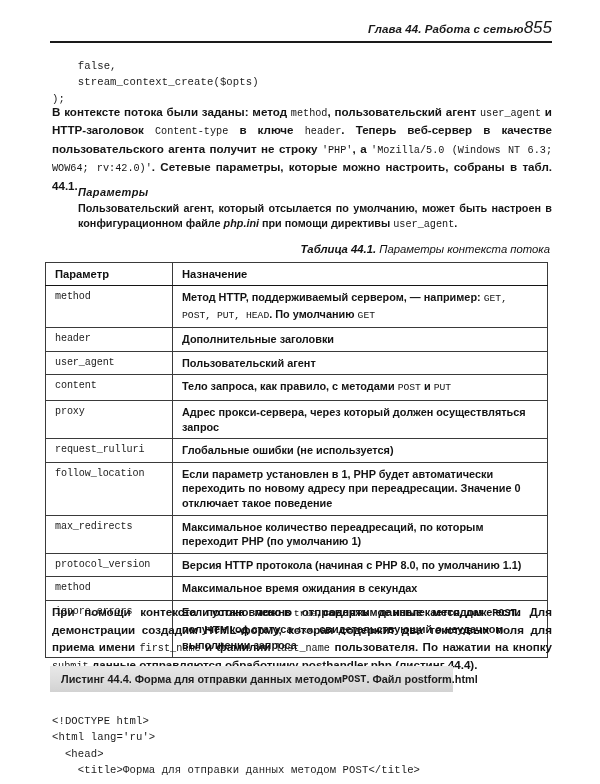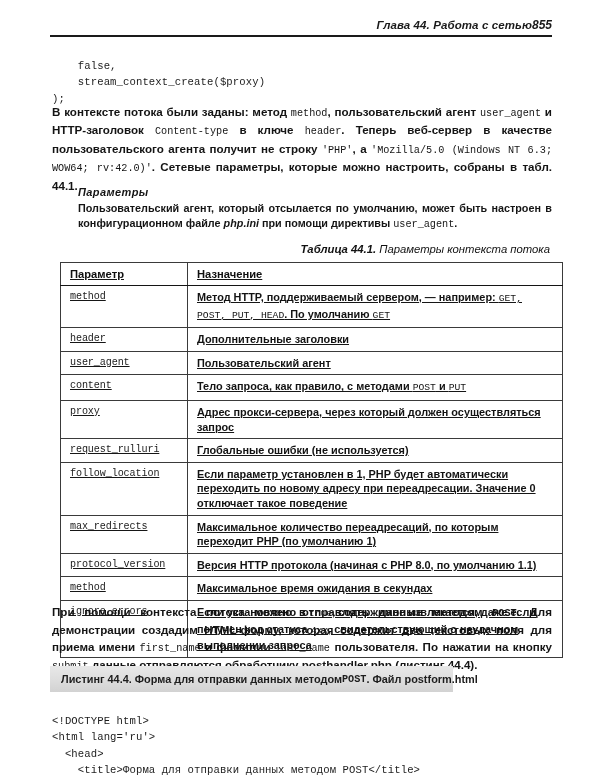--- a/index.html
+++ b/index.html
@@ -37,22 +37,22 @@
   }
   .running-head .chapter {
     font-style: italic;
     font-weight: bold;
     font-size: 11.5px;
     letter-spacing: 0.1px;
     color: #1a1a1a;
   }
   .running-head .folio {
     font-style: italic;
-    font-weight: bold;
-    font-size: 12px;
+    font-weight: normal;
+    font-size: 17px;
     color: #1a1a1a;
   }
 
   
   .code {
     font-family: "Liberation Mono", "DejaVu Sans Mono", monospace;
     font-size: 10.6px;
     line-height: 16.5px;
     color: #1c1c1c;
     white-space: pre;
@@ -127,27 +127,26 @@
   }
   #table-caption b {
     font-weight: bold;
     font-style: italic;
     margin-left: 24px;
   }
 
   
   #params-table {
     position: absolute;
-    left: 60px;
+    left: 45px;
     top: 262px;
     width: 502px;
     border-collapse: collapse;
     table-layout: fixed;
     border: 1.6px solid #141414;
-    text-decoration: underline;
   }
   #params-table td, #params-table th {
     border: 1px solid #3a3a3a;
     padding: 4px 8px 4px 9px;
     vertical-align: top;
     text-align: left;
   }
   #params-table col.c1 { width: 127px; }
   #params-table col.c2 { width: 375px; }
   #params-table thead th {
@@ -212,21 +211,21 @@
 <body>
 
 <div class="page">
 
   <div class="running-head">
     <span class="chapter">Глава 44. Работа с сетью</span>
     <span class="folio">855</span>
   </div>
 
   <pre class="code" id="code-top">    false,
-    stream_context_create($proxy)
+    stream_context_create($opts)
 );</pre>
 
   <p class="para" id="para-1"><span>В контексте потока были заданы: метод </span><span class="mono-inline">method</span><span>, пользовательский агент </span><span class="mono-inline">user_agent</span><span> и HTTP-заголовок </span><span class="mono-inline">Content-type</span><span> в ключе </span><span class="mono-inline">header</span><span>. Теперь веб-сервер в качестве пользовательского агента получит не строку </span><span class="mono-inline">'PHP'</span><span>, а </span><span class="mono-inline">'Mozilla/5.0 (Windows NT 6.3; WOW64; rv:42.0)'</span><span>. Сетевые параметры, которые можно настроить, собраны в табл. 44.1.</span></p>
 
   <div id="note">
     <div class="note-title">Параметры</div>
     <div class="note-body"><span>Пользовательский агент, который отсылается по умолчанию, может быть настроен в конфигурационном файле </span><i>php.ini</i><span> при помощи директивы </span><span class="mono-inline">user_agent</span><span>.</span></div>
   </div>
 
   <div id="table-caption"><b>Таблица 44.1.</b><span> Параметры контекста потока</span></div>

